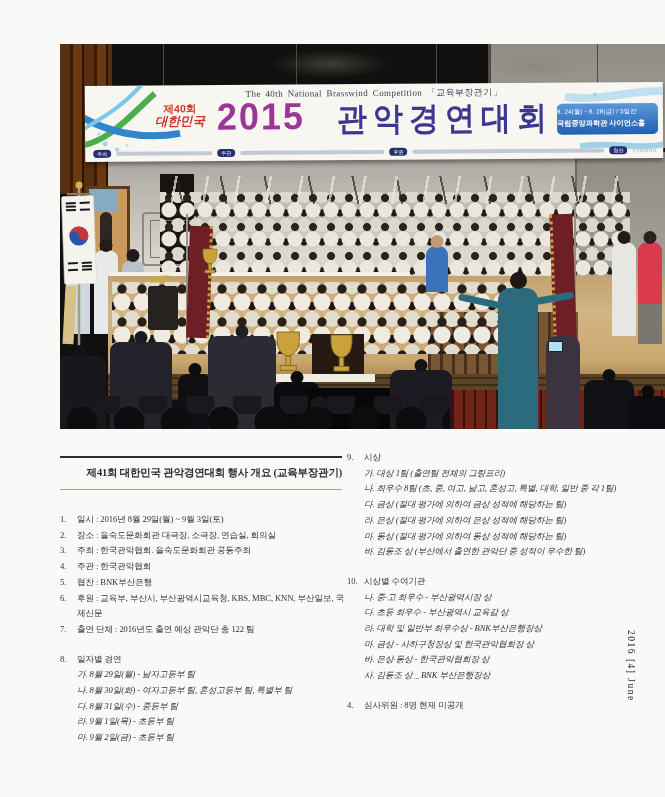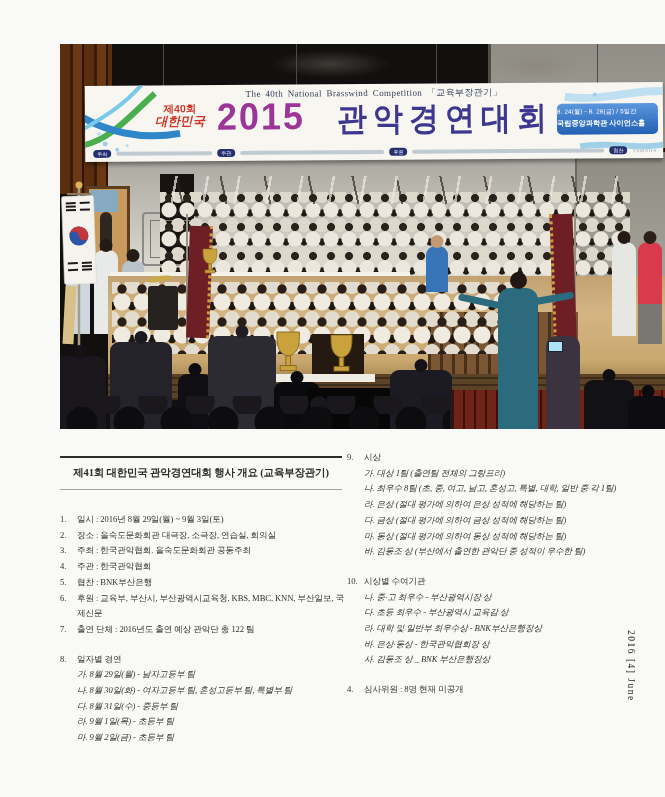--- a/index.html
+++ b/index.html
@@ -99,21 +99,21 @@
   .deco-left{left:0;top:0;}
   .deco-right{left:440px;top:0;}
   .sponsor{left:8px;right:6px;bottom:3px;height:10px;display:flex;align-items:center;gap:5px;position:absolute;}
   .sponsor span{position:static;}
   .pill{background:#243070;color:#fff;font-size:5px;line-height:8px;padding:0 4px;border-radius:4px;flex:0 0 auto;}
   .logos{height:4px;border-radius:2px;background:#c0cad2;}
   .yamaha{font-size:4.5px;color:#9aa0a8;letter-spacing:1px;flex:0 0 auto;}
 
   
   .heading-box{position:absolute;left:60px;top:456px;width:282px;border-top:2px solid #2e2c28;border-bottom:1px solid #a8a49c;
-    padding:8px 0 9px;text-align:center;font-weight:bold;font-size:10.5px;letter-spacing:-0.2px;}
+    padding:8px 0 9px;text-align:right;font-weight:bold;font-size:10.5px;letter-spacing:-0.2px;}
   .col{position:absolute;font-size:8.6px;letter-spacing:-0.1px;color:#34322e;}
   .col-left{left:60px;top:512px;width:288px;}
   .col-right{left:347px;top:450px;width:278px;}
   .line{display:flex;line-height:15.7px;white-space:nowrap;}
   .line .num{flex:0 0 17px;}
   .line.sub{padding-left:17px;font-style:italic;}
   .line.sub .num{flex:0 0 0;}
   .line.gap{height:14px;}
   .line.wrapok{white-space:normal;}
   .side-date{position:absolute;left:626px;top:630px;writing-mode:vertical-rl;
@@ -349,25 +349,25 @@
       <div class="line sub">
         <span class="num"></span>
         <span class="txt">가. 대상 1팀 (출연팀 전체의 그랑프리)</span>
       </div>
       <div class="line sub">
         <span class="num"></span>
         <span class="txt">나. 최우수 8팀 (초, 중, 여고, 남고, 혼성고, 특별, 대학, 일반 중 각 1팀)</span>
       </div>
       <div class="line sub">
         <span class="num"></span>
+        <span class="txt">다. 금상 (절대 평가에 의하여 금상 성적에 해당하는 팀)</span>
+      </div>
+      <div class="line sub">
+        <span class="num"></span>
         <span class="txt">라. 은상 (절대 평가에 의하여 은상 성적에 해당하는 팀)</span>
-      </div>
-      <div class="line sub">
-        <span class="num"></span>
-        <span class="txt">다. 금상 (절대 평가에 의하여 금상 성적에 해당하는 팀)</span>
       </div>
       <div class="line sub">
         <span class="num"></span>
         <span class="txt">마. 동상 (절대 평가에 의하여 동상 성적에 해당하는 팀)</span>
       </div>
       <div class="line sub">
         <span class="num"></span>
         <span class="txt">바. 김동조 상 (부산에서 출연한 관악단 중 성적이 우수한  팀)</span>
       </div>
       <div class="line gap">
@@ -385,20 +385,24 @@
       <div class="line sub">
         <span class="num"></span>
         <span class="txt">다. 초등 최우수 - 부산광역시 교육감 상</span>
       </div>
       <div class="line sub">
         <span class="num"></span>
         <span class="txt">라. 대학 및 일반부 최우수상 - BNK부산은행장상</span>
       </div>
       <div class="line sub">
         <span class="num"></span>
+        <span class="txt">마. 금상 - 사하구청장상 및 한국관악협회장 상</span>
+      </div>
+      <div class="line sub">
+        <span class="num"></span>
         <span class="txt">바. 은상·동상 - 한국관악협회장 상</span>
       </div>
       <div class="line sub">
         <span class="num"></span>
         <span class="txt">사. 김동조 상 _ BNK 부산은행장상</span>
       </div>
       <div class="line gap">
         <span class="num"></span>
         <span class="txt"></span>
       </div>

